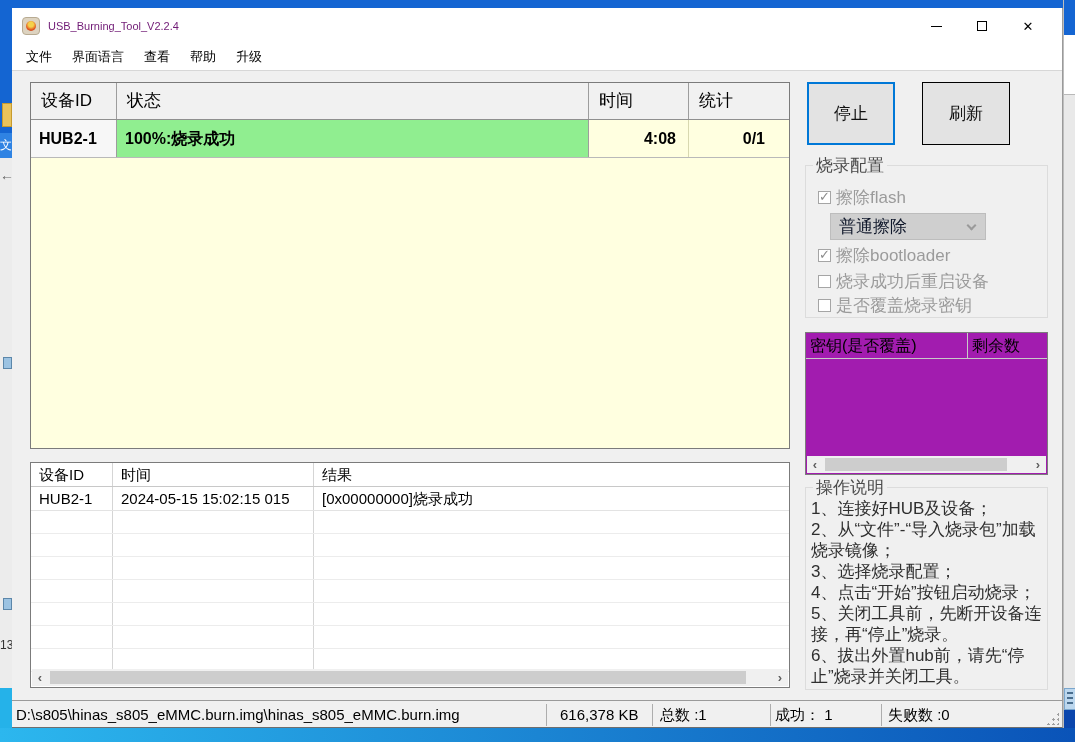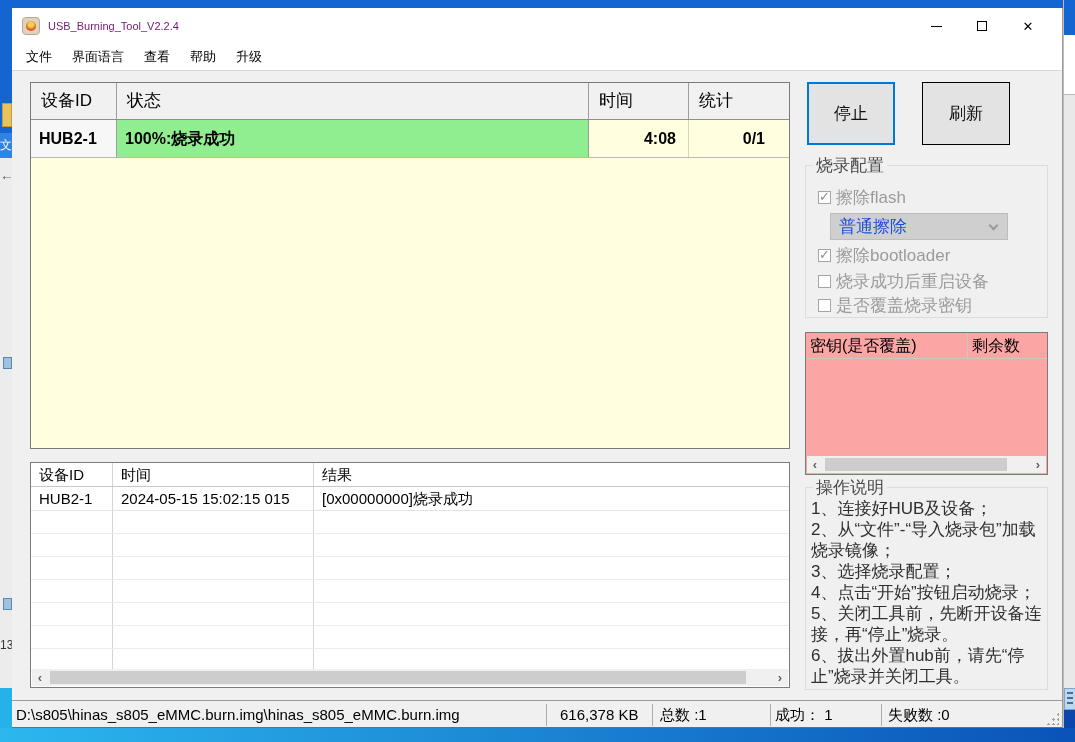--- a/index.html
+++ b/index.html
@@ -69,28 +69,28 @@
   .groupbox { position:absolute; }
   .group-border { position:absolute; left:0; right:0; bottom:0; top:9px; border:1px solid #dcdcdc; }
   .group-title { position:absolute; left:8px; top:0; background:#f0f0f0; padding:0 3px; font-size:17px; color:#4a4a4a; line-height:19px; z-index:2; }
   .gb-config { left:793px; top:148px; width:243px; height:162px; }
   .gb-instr  { left:793px; top:470px; width:243px; height:212px; }
 
   .cb-row { position:absolute; display:flex; align-items:center; height:18px; }
   .cb { width:13px; height:13px; border:1px solid #a5a5a5; background:#fff; margin-right:5px; position:relative; flex:none; }
   .cb.checked::after { content:"✓"; position:absolute; left:0; top:-3px; font-size:13px; color:#8b8b8b; }
   .cb-label { font-size:17px; color:#9b9b9b; white-space:nowrap; }
-  .dropdown { position:absolute; left:818px; top:205px; width:178px; height:27px; background:#cfcfcf;
-    border:1px solid #bdbdbd; font-size:17px; color:#1d4ed8; line-height:25px; padding-left:8px; }
+  .dropdown { position:absolute; left:818px; top:205px; width:156px; height:27px; background:#cfcfcf;
+    border:1px solid #bdbdbd; font-size:17px; color:#0f172a; line-height:25px; padding-left:8px; }
   .chev { position:absolute; right:10px; top:8px; width:7px; height:7px;
     border-right:2px solid #9a9a9a; border-bottom:2px solid #9a9a9a; transform:rotate(45deg); }
 
   
   .key-table { position:absolute; left:793px; top:324px; width:243px; height:143px;
-    background:#fca5a5; border:1px solid #7b7b7b; }
+    background:#a21caf; border:1px solid #7b7b7b; }
   .kt-header { display:flex; height:26px; border-bottom:1px solid #c8c8c8; }
   .kt-header .c { font-size:16px; color:#000; line-height:25px; padding-left:4px; }
   .kt-c1 { width:162px; border-right:1px solid #c8c8c8; }
   .kt-c2 { flex:1; }
   .hscroll { position:absolute; left:1px; right:1px; bottom:1px; height:17px; background:#f0f0f0;
     display:flex; align-items:center; }
   .hs-arrow { width:16px; text-align:center; font-size:13px; font-weight:bold; color:#5f5f5f; line-height:17px; flex:none; }
   .hs-thumb { height:13px; background:#cdcdcd; }
   .kt-thumb { width:182px; margin-left:2px; }
 

